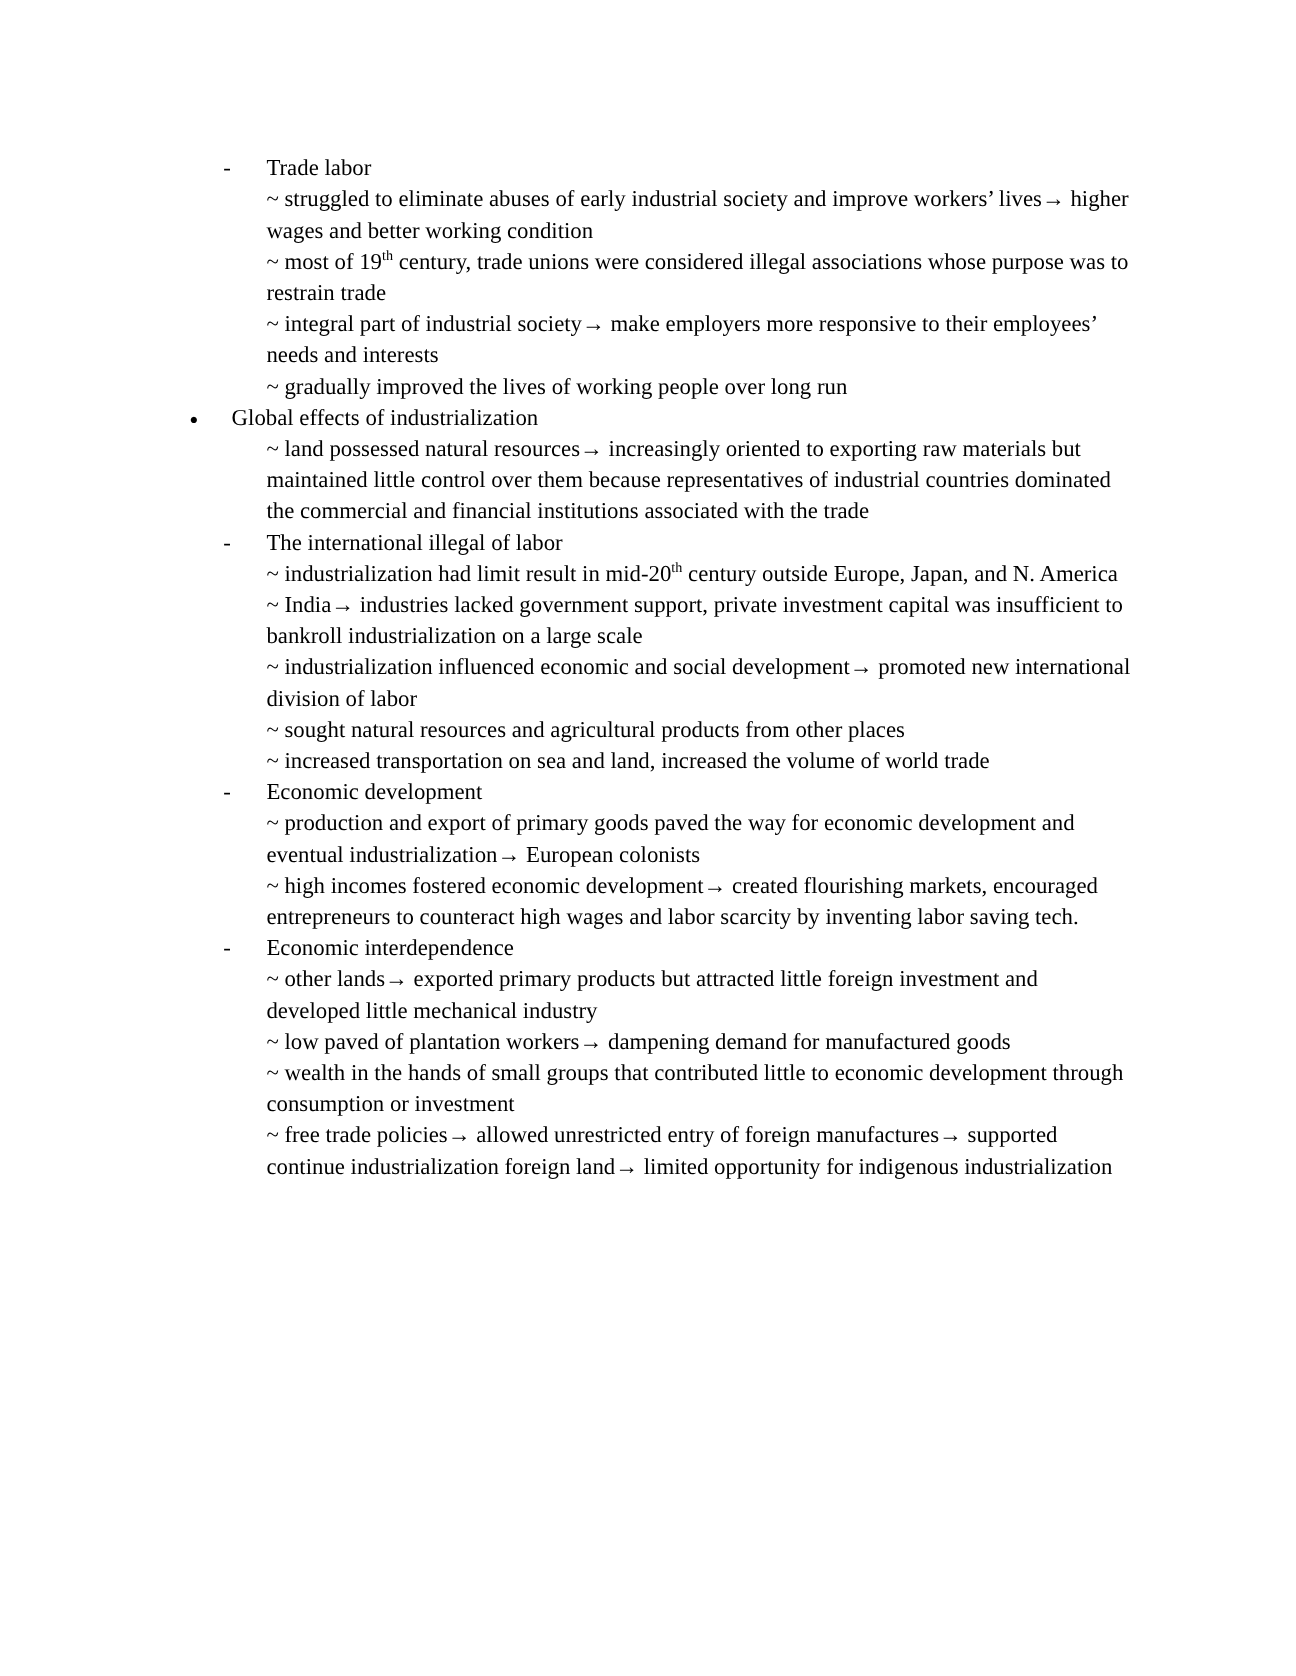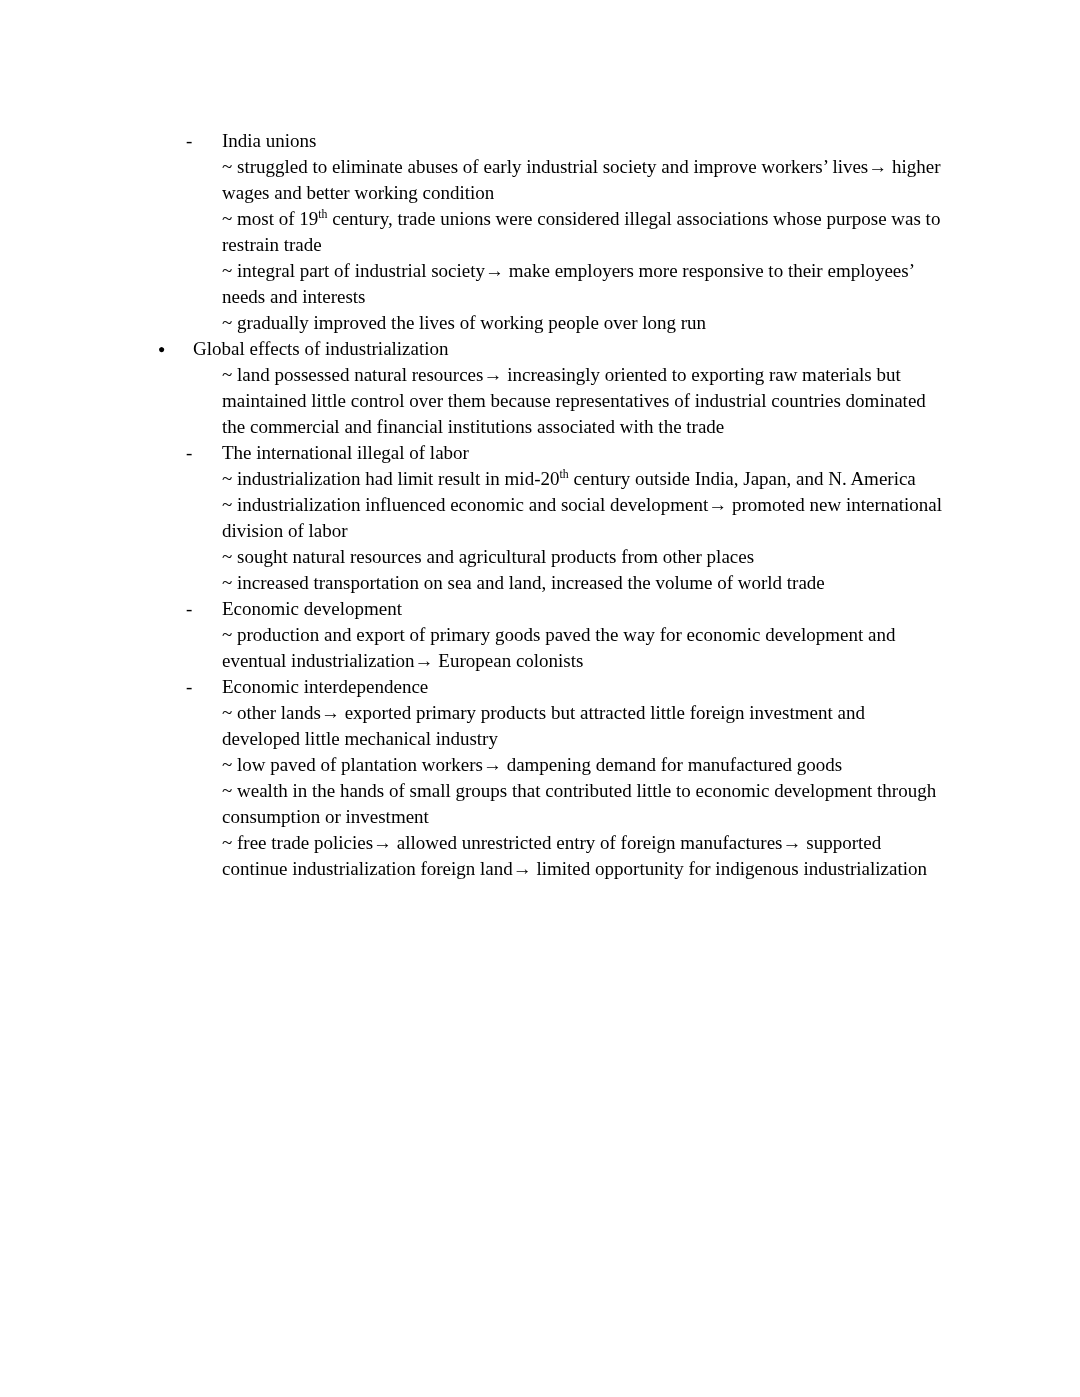--- a/index.html
+++ b/index.html
@@ -52,47 +52,49 @@
     vertical-align: super;
   }
 </style>
 </head>
 <body>
 
 <div class="page">
 
   <div class="row dash-row">
     <span class="marker">-</span>
-    <span class="title">India unions</span>
+    <span class="title">Trade labor</span>
   </div>
   <p class="note">~ struggled to eliminate abuses of early industrial society and improve workers’ lives→ higher wages and better working condition</p>
   <p class="note"><span>~ most of 19</span><sup>th</sup><span> century, trade unions were considered illegal associations whose purpose was to restrain trade</span></p>
   <p class="note">~ integral part of industrial society→ make employers more responsive to their employees’ needs and interests</p>
   <p class="note">~ gradually improved the lives of working people over long run</p>
 
   <div class="row bullet-row">
     <span class="marker">●</span>
     <span class="title">Global effects of industrialization</span>
   </div>
   <p class="note">~ land possessed natural resources→ increasingly oriented to exporting raw materials but maintained little control over them because representatives of industrial countries dominated the commercial and financial institutions associated with the trade</p>
 
   <div class="row dash-row">
     <span class="marker">-</span>
     <span class="title">The international illegal of labor</span>
   </div>
-  <p class="note"><span>~ industrialization had limit result in mid-20</span><sup>th</sup><span> century outside India, Japan, and N. America</span></p>
+  <p class="note"><span>~ industrialization had limit result in mid-20</span><sup>th</sup><span> century outside Europe, Japan, and N. America</span></p>
+  <p class="note">~ India→ industries lacked government support, private investment capital was insufficient to bankroll industrialization on a large scale</p>
   <p class="note">~ industrialization influenced economic and social development→ promoted new international division of labor</p>
   <p class="note">~ sought natural resources and agricultural products from other places</p>
   <p class="note">~ increased transportation on sea and land, increased the volume of world trade</p>
 
   <div class="row dash-row">
     <span class="marker">-</span>
     <span class="title">Economic development</span>
   </div>
   <p class="note">~ production and export of primary goods paved the way for economic development and eventual industrialization→ European colonists</p>
+  <p class="note">~ high incomes fostered economic development→ created flourishing markets, encouraged entrepreneurs to counteract high wages and labor scarcity by inventing labor saving tech.</p>
 
   <div class="row dash-row">
     <span class="marker">-</span>
     <span class="title">Economic interdependence</span>
   </div>
   <p class="note">~ other lands→ exported primary products but attracted little foreign investment and developed little mechanical industry</p>
   <p class="note">~ low paved of plantation workers→ dampening demand for manufactured goods</p>
   <p class="note">~ wealth in the hands of small groups that contributed little to economic development through consumption or investment</p>
   <p class="note">~ free trade policies→ allowed unrestricted entry of foreign manufactures→ supported continue industrialization foreign land→ limited opportunity for indigenous industrialization</p>
 

